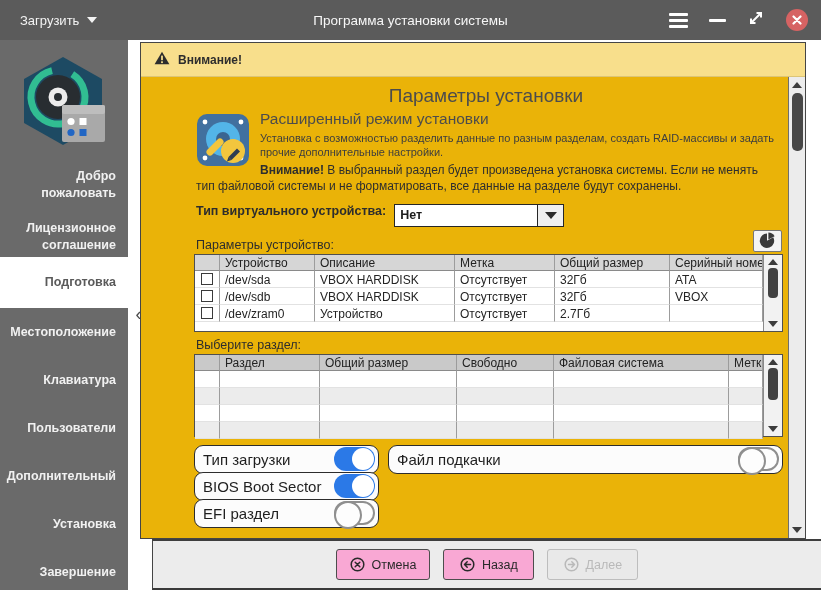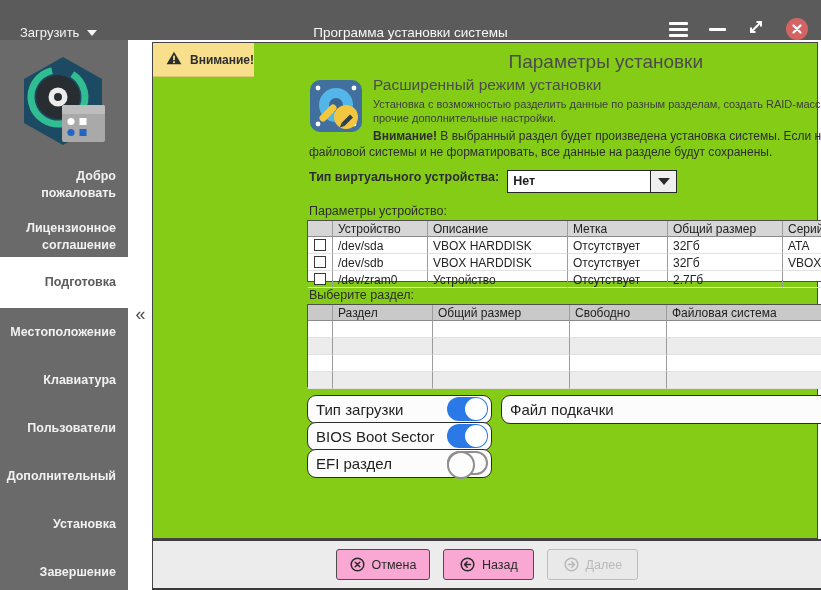--- a/index.html
+++ b/index.html
@@ -1,21 +1,21 @@
 <!DOCTYPE html>
 <html><head>
 <meta charset="utf-8">
 <style>
   * { box-sizing: border-box; }
   html,body { margin:0; padding:0; }
   body { font-family:"Liberation Sans", sans-serif; background:#fff; }
   .window { position:relative; width:821px; height:590px; background:#ffffff; overflow:hidden; }
 
   
-  .titlebar { position:absolute; left:0; top:0; width:821px; height:40px; background:#5b5b5b; display:flex; align-items:flex-end; color:#fff; }
+  .titlebar { position:absolute; left:0; top:0; width:821px; height:40px; background:#5b5b5b; display:flex; align-items:center; color:#fff; }
   .load-btn { margin-left:20px; display:flex; align-items:center; gap:8px; font-size:13px; color:#f4f4f4; cursor:default; z-index:2; }
   .load-caret { width:0; height:0; border-left:5px solid transparent; border-right:5px solid transparent; border-top:6px solid #f4f4f4; }
   .tb-title { position:absolute; left:0; right:0; text-align:center; font-size:13.5px; color:#f7f7f7; }
   .tb-controls { margin-left:auto; margin-right:13px; display:flex; align-items:center; gap:21px; z-index:2; }
   .icon-hamburger { display:flex; flex-direction:column; gap:3px; }
   .icon-hamburger i { display:block; width:19px; height:3px; background:#fff; border-radius:1px; }
   .icon-minimize { width:17px; height:3px; background:#fff; border-radius:1px; }
   .icon-close { width:22px; height:22px; border-radius:50%; background:#d66363; display:flex; align-items:center; justify-content:center; }
 
   
@@ -23,21 +23,21 @@
   .logo-wrap { height:120px; display:flex; justify-content:center; align-items:flex-start; padding-top:14px; }
   .nav-item { display:flex; align-items:center; justify-content:flex-end; text-align:right; padding-right:12px; color:#f1f1f1; font-size:12.5px; font-weight:600; line-height:1.35; }
   .nav-2l { height:40px; }
   .nav-1l { height:48px; }
   .nav-item.active { background:#ffffff; color:#5a5a5a; height:51px; }
   .nav-gap1 { margin-top:5px; }
   .nav-gap2 { margin-top:12px; }
   .chevron-collapse { position:absolute; left:130px; top:302px; width:21px; height:24px; color:#4c4c4c; font-size:18px; display:flex; align-items:center; justify-content:center; }
 
   
-  .main { position:absolute; left:152px; top:42px; width:666px; height:497px; border:1px solid #454545; background:#84cc16; display:flex; flex-direction:row; }
+  .main { position:absolute; left:140px; top:42px; width:666px; height:497px; border:1px solid #454545; background:#eab308; display:flex; flex-direction:column; }
   .banner { flex:none; height:34px; background:#f8df8c; border-bottom:1px solid #dcc577; display:flex; align-items:center; gap:8px; padding-left:13px; font-size:12px; font-weight:700; color:#2d2d2d; }
   .body-row { flex:1; display:flex; min-height:0;padding-left:43px; }
   .content { flex:1; min-width:0; position:relative; overflow:hidden; }
 
   
   .vscroll { flex:none; width:17px; background:#ececec; border-left:1px solid #6f6f6f; display:flex; flex-direction:column; align-items:center; }
   .sb-arrow-up { width:0; height:0; border-left:5px solid transparent; border-right:5px solid transparent; border-bottom:6px solid #3c3c3c; margin-top:5px; }
   .sb-arrow-down { width:0; height:0; border-left:5px solid transparent; border-right:5px solid transparent; border-top:6px solid #3c3c3c; margin-bottom:5px; }
   .vs-thumb { width:11px; height:58px; background:#474747; border-radius:5px; margin-top:5px; }
   .vs-space { flex:1; }
@@ -74,21 +74,21 @@
   .par-head .td { background:#c9c9c9; }
   .tr.body .td { border-bottom:1px solid #e2e2e2; }
   .tr.filler { flex:1; }
   .stripe { background:#ececec; }
   .cb-cell { display:flex; align-items:center; justify-content:center; padding:0; }
   .cb { width:12px; height:12px; border:1.4px solid #3a3a3a; background:#fff; }
   .c0 { width:25px; flex:none; } .c1 { width:95px; flex:none; } .c2 { width:140px; flex:none; }
   .c3 { width:100px; flex:none; } .c4 { width:115px; flex:none; } .c5 { flex:1; min-width:0; }
   .p0 { width:25px; flex:none; } .p1 { width:100px; flex:none; } .p2 { width:137px; flex:none; }
   .p3 { width:97px; flex:none; } .p4 { width:175px; flex:none; } .p5 { flex:1; min-width:0; }
-  .dev-tbl { height:62px; }
+  .dev-tbl { height:78px; }
   .par-tbl { height:83px; }
 
   
   .toggles-row { display:flex; gap:9px; margin:8px 5px 0 10px; align-items:flex-start; }
   .tgl-col { width:185px; flex:none; }
   .tgl-box { border:1.5px solid #2c2c2c; border-radius:9px; background:#fcfcfc; height:29px; display:flex; align-items:center; justify-content:space-between; padding:0 3px 0 8px; }
   .tgl-box + .tgl-box { margin-top:-2px; }
   .tgl-wide { flex:1; }
   .tgl-label { font-size:15px; color:#1f1f1f; }
   .sw { position:relative; flex:none; width:41px; height:24px; border-radius:13px; }

